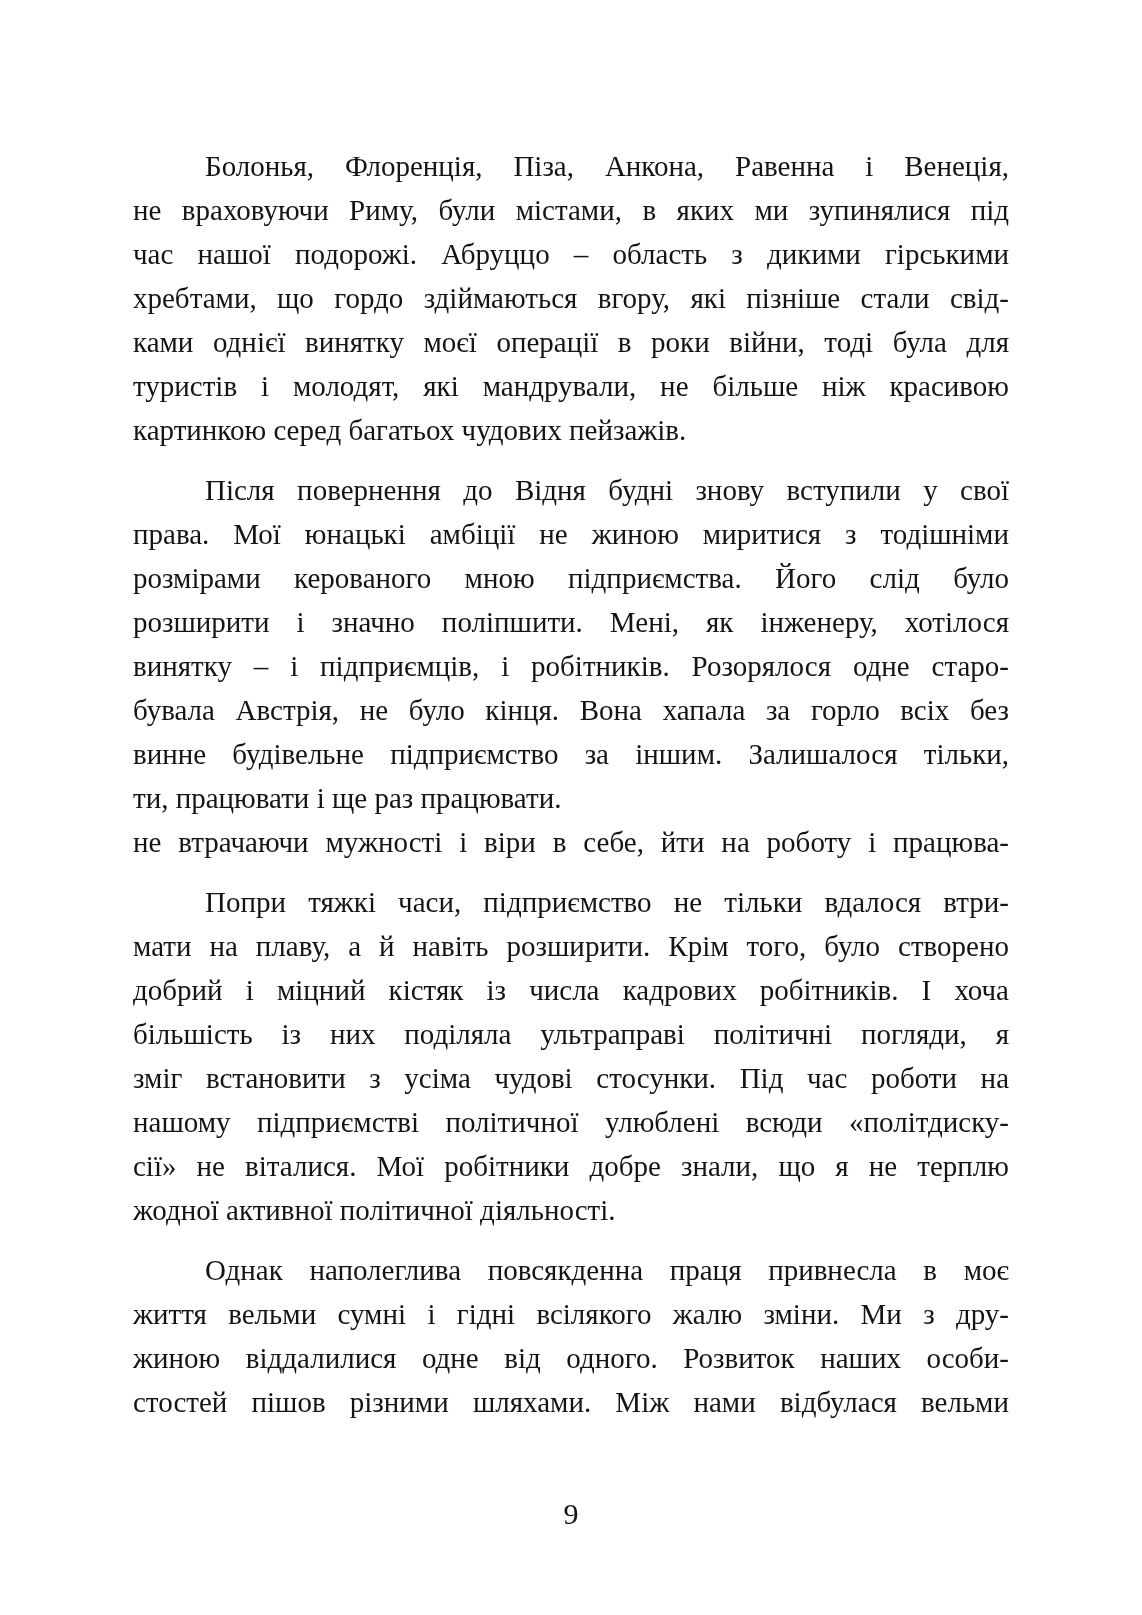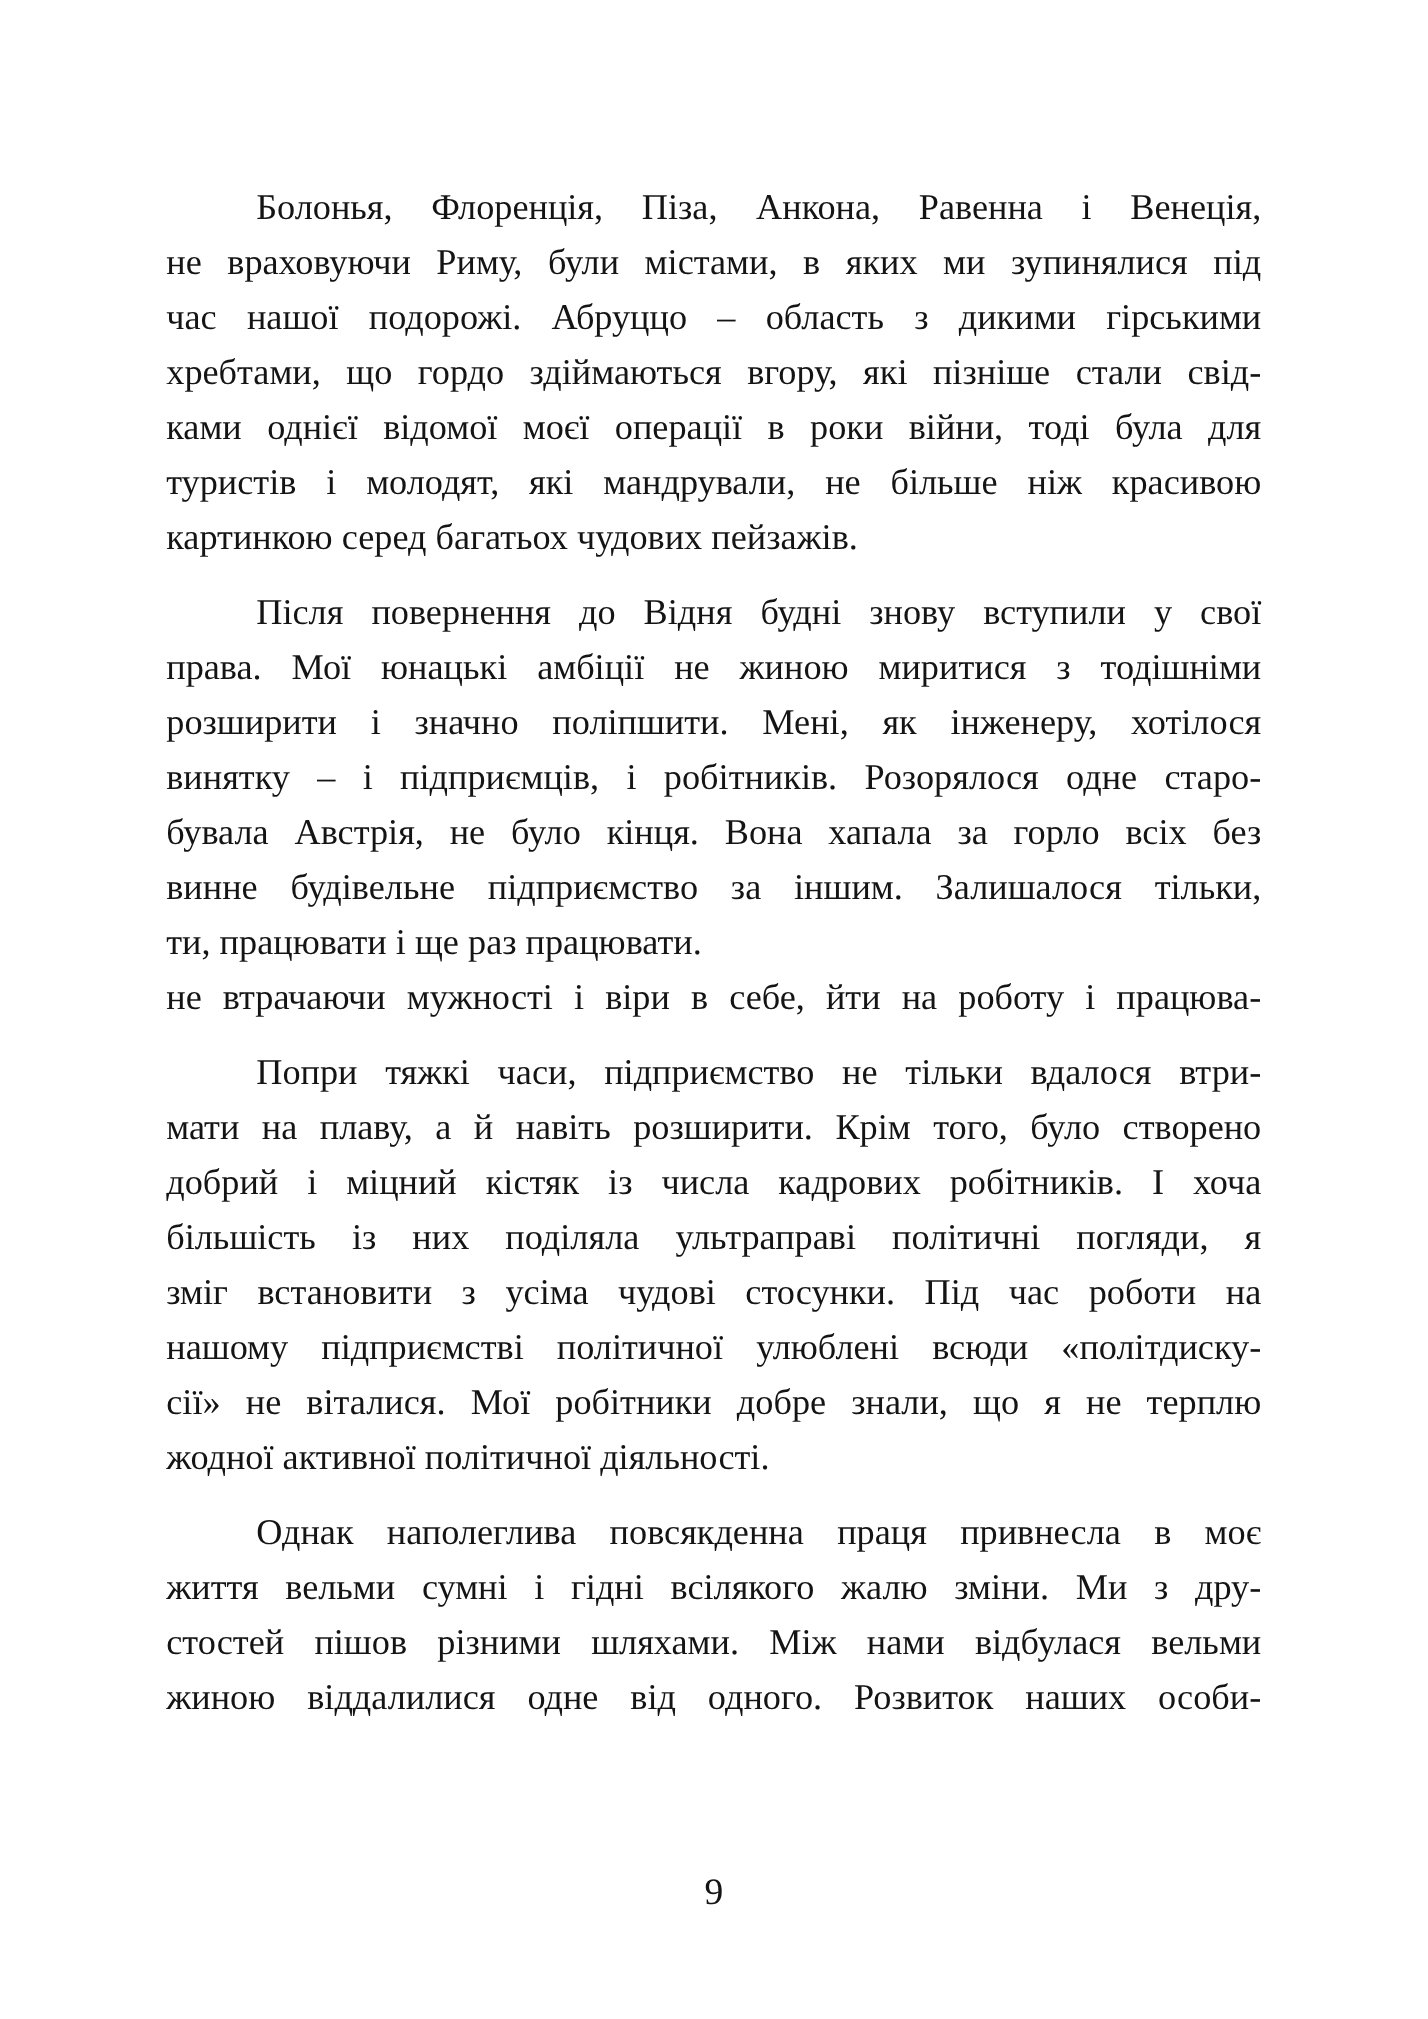--- a/index.html
+++ b/index.html
@@ -62,45 +62,46 @@
 </head>
 <body>
 
 <div class="page">
   <div class="text-block">
       <div class="paragraph">
         <div class="line first">Болонья, Флоренція, Піза, Анкона, Равенна і Венеція,</div>
         <div class="line">не враховуючи Риму, були містами, в яких ми зупинялися під</div>
         <div class="line">час нашої подорожі. Абруццо – область з дикими гірськими</div>
         <div class="line">хребтами, що гордо здіймаються вгору, які пізніше стали свід-</div>
-        <div class="line">ками однієї відомої моєї операції в роки війни, тоді була для</div>
+        <div class="line">ками однієї винятку моєї операції в роки війни, тоді була для</div>
         <div class="line">туристів і молодят, які мандрували, не більше ніж красивою</div>
         <div class="line last">картинкою серед багатьох чудових пейзажів.</div>
       </div>
       <div class="paragraph">
         <div class="line first">Після повернення до Відня будні знову вступили у свої</div>
         <div class="line">права. Мої юнацькі амбіції не жиною миритися з тодішніми</div>
+        <div class="line">розмірами керованого мною підприємства. Його слід було</div>
         <div class="line">розширити і значно поліпшити. Мені, як інженеру, хотілося</div>
         <div class="line">винятку – і підприємців, і робітників. Розорялося одне старо-</div>
         <div class="line">бувала Австрія, не було кінця. Вона хапала за горло всіх без</div>
         <div class="line">винне будівельне підприємство за іншим. Залишалося тільки,</div>
         <div class="line last">ти, працювати і ще раз працювати.</div>
         <div class="line">не втрачаючи мужності і віри в себе, йти на роботу і працюва-</div>
       </div>
       <div class="paragraph">
         <div class="line first">Попри тяжкі часи, підприємство не тільки вдалося втри-</div>
         <div class="line">мати на плаву, а й навіть розширити. Крім того, було створено</div>
         <div class="line">добрий і міцний кістяк із числа кадрових робітників. І хоча</div>
         <div class="line">більшість із них поділяла ультраправі політичні погляди, я</div>
         <div class="line">зміг встановити з усіма чудові стосунки. Під час роботи на</div>
         <div class="line">нашому підприємстві політичної улюблені всюди «політдиску-</div>
         <div class="line">сії» не віталися. Мої робітники добре знали, що я не терплю</div>
         <div class="line last">жодної активної політичної діяльності.</div>
       </div>
       <div class="paragraph">
         <div class="line first">Однак наполеглива повсякденна праця привнесла в моє</div>
         <div class="line">життя вельми сумні і гідні всілякого жалю зміни. Ми з дру-</div>
+        <div class="line">жиною віддалилися одне від одного. Розвиток наших особи-</div>
         <div class="line">стостей пішов різними шляхами. Між нами відбулася вельми</div>
-        <div class="line">жиною віддалилися одне від одного. Розвиток наших особи-</div>
       </div>
     </div>
   <div class="page-number">9</div>
 </div>
 
 </body></html>

